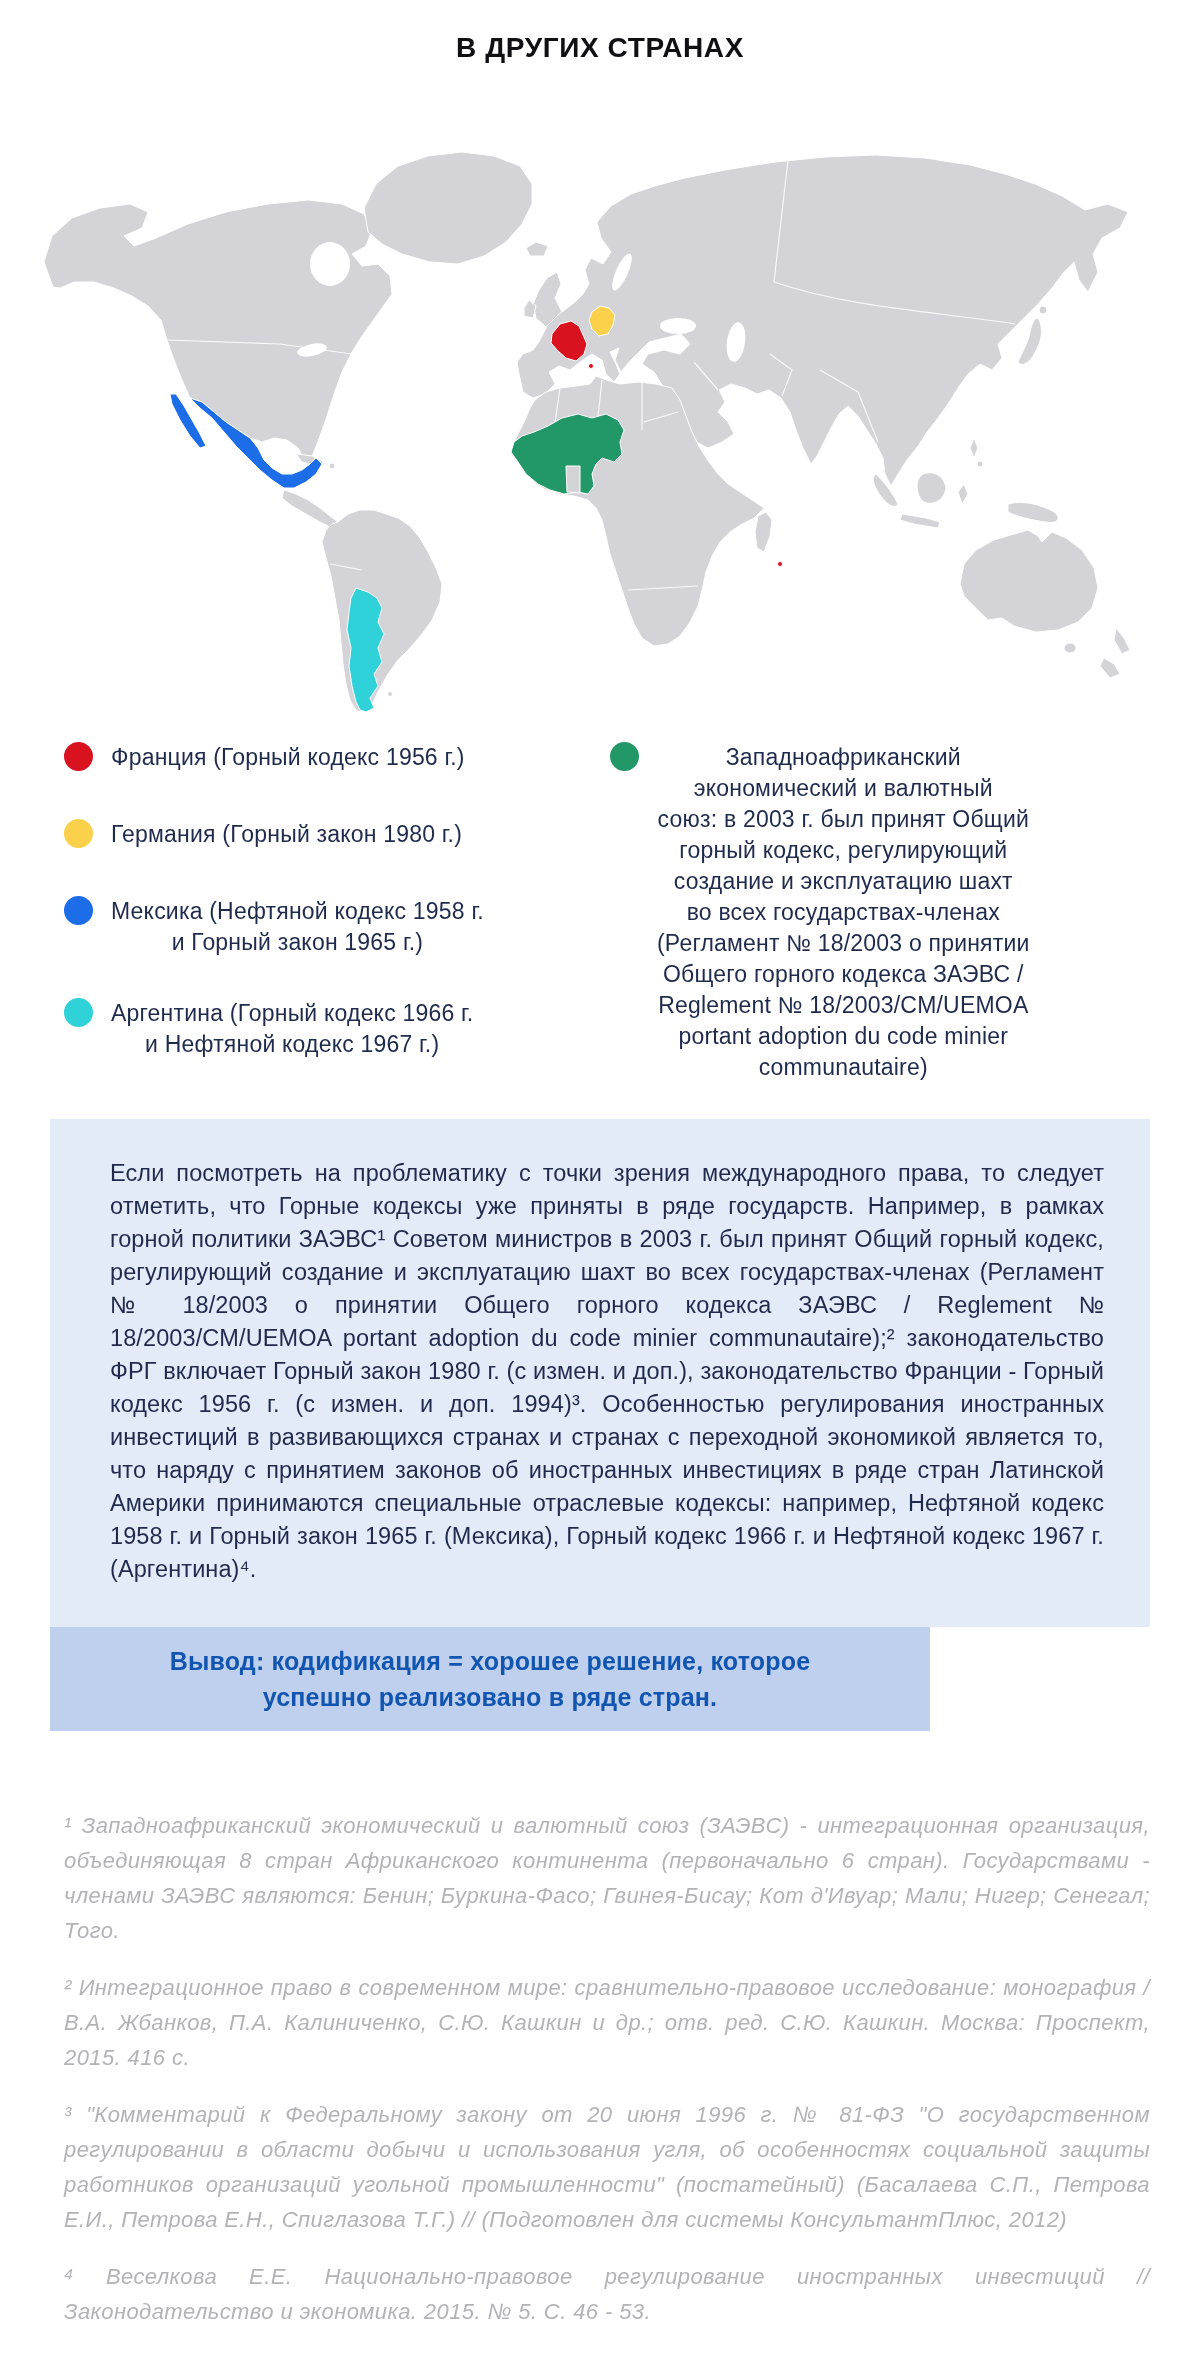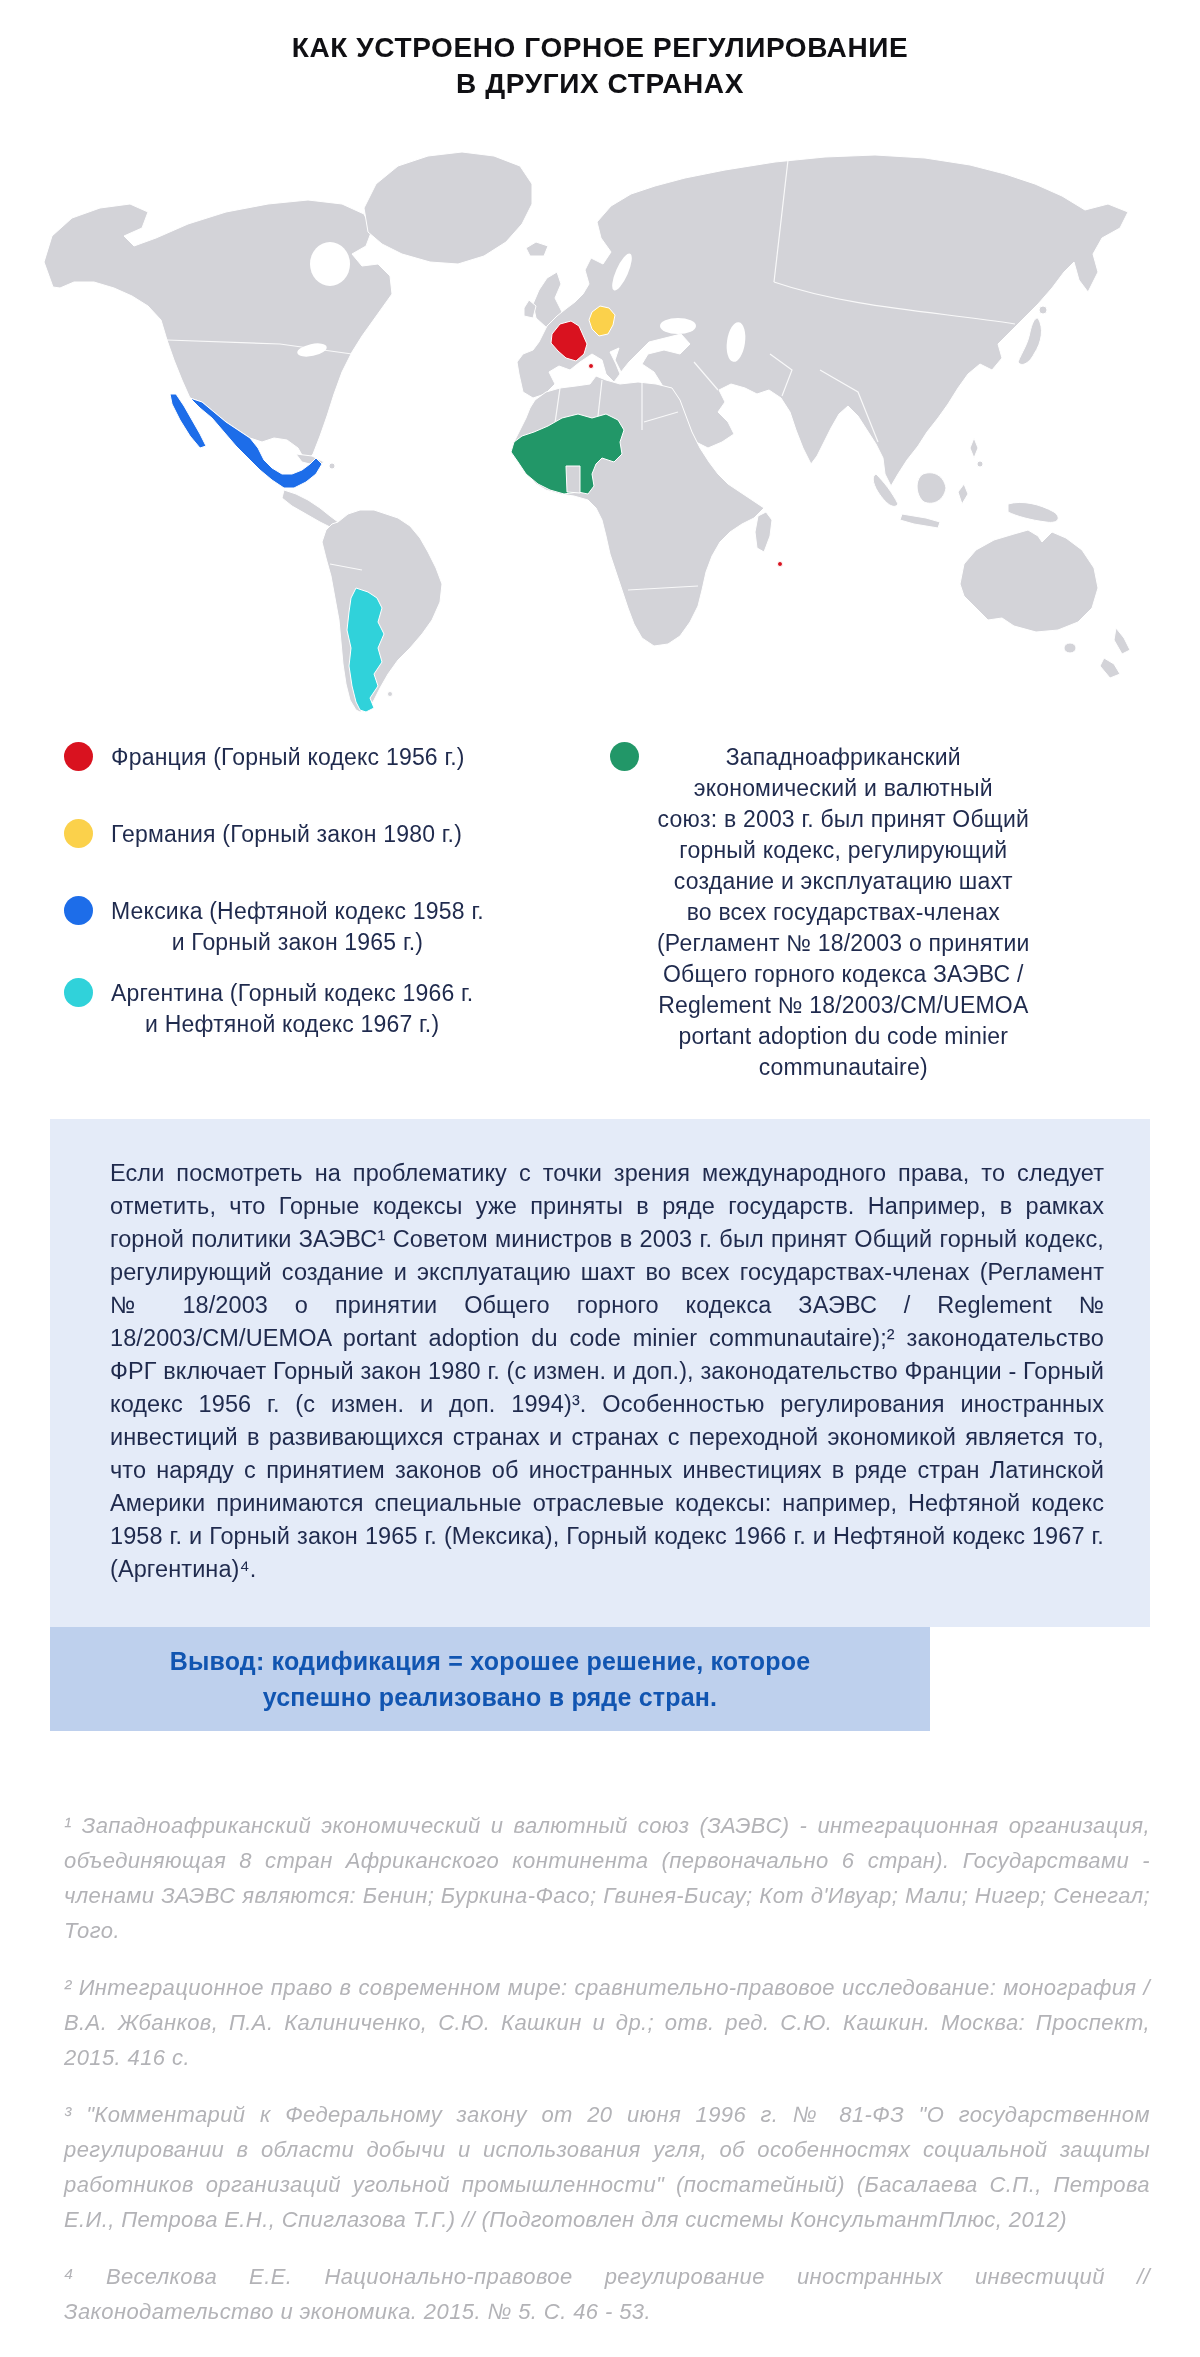--- a/index.html
+++ b/index.html
@@ -23,21 +23,21 @@
   .fill-mexico{fill:var(--c-mexico);stroke:#ffffff;stroke-width:1;stroke-linejoin:round;}
   .fill-argentina{fill:var(--c-argentina);stroke:#ffffff;stroke-width:1;stroke-linejoin:round;}
   .fill-uemoa{fill:var(--c-uemoa);stroke:#ffffff;stroke-width:1;stroke-linejoin:round;}
   
   .legend-col{position:absolute;display:flex;flex-direction:column;}
   .legend-left{left:64px;top:742px;width:520px;}
   .legend-right{left:610px;top:742px;width:545px;}
   .legend-item{display:flex;align-items:flex-start;}
   .li-1{margin-bottom:46px;}
   .li-2{margin-bottom:46px;}
-  .li-3{margin-bottom:20px;}
+  .li-3{margin-bottom:40px;}
   .dot{width:29px;height:29px;border-radius:50%;flex:0 0 29px;margin-right:18px;margin-top:0;}
   .dot-france{background:var(--c-france);}
   .dot-germany{background:var(--c-germany);}
   .dot-mexico{background:var(--c-mexico);}
   .dot-argentina{background:var(--c-argentina);}
   .dot-uemoa{background:var(--c-uemoa);}
   .legend-label{
     white-space:pre-line;font-size:23px;line-height:31px;
     color:var(--c-body-text);letter-spacing:0.2px;text-align:center;
   }
@@ -71,21 +71,20 @@
   .fn-1{margin-bottom:9px;}
   .fn-2{margin-bottom:22px;}
   .fn-3{margin-bottom:14px;}
 </style>
 </head>
 <body>
 
 <div class="page">
 
   <div class="title">
-    <div>КАК УСТРОЕНО ГОРНОЕ РЕГУЛИРОВАНИЕ</div>
     <div>В ДРУГИХ СТРАНАХ</div>
   </div>
 
   <div class="map-wrap">
     <svg width="1140" height="600" viewBox="0 0 1140 600" xmlns="http://www.w3.org/2000/svg">
 
       <path class="land" d="M23,175 L14,150 L22,124 L42,106 L70,96 L100,92 L118,100 L112,116 L94,124 L104,134 L126,126 L158,112 L196,100 L238,92 L278,88 L312,92 L334,102 L342,118 L336,134 L322,142 L332,154 L348,152 L360,164 L362,182 L352,196 L342,210 L332,224 L322,240 L312,260 L304,282 L297,304 L290,324 L283,342 L276,350 L268,336 L257,328 L244,326 L232,330 L220,326 L208,318 L196,310 L184,300 L172,290 L160,286 L152,268 L144,248 L137,228 L131,208 L118,194 L102,184 L84,176 L64,170 L44,170 L30,176 Z"></path>
       <path class="land" d="M338,120 L334,96 L346,72 L368,54 L398,44 L432,40 L464,44 L490,54 L502,72 L502,92 L492,112 L476,130 L454,144 L428,152 L400,150 L372,142 L352,132 Z"></path>
       <path class="land" d="M254,378 L266,382 L278,388 L290,396 L300,404 L308,410 L302,416 L290,410 L276,402 L262,394 L252,386 Z"></path>
       <path class="land" d="M266,342 L282,344 L294,350 L288,354 L272,350 Z"></path>

